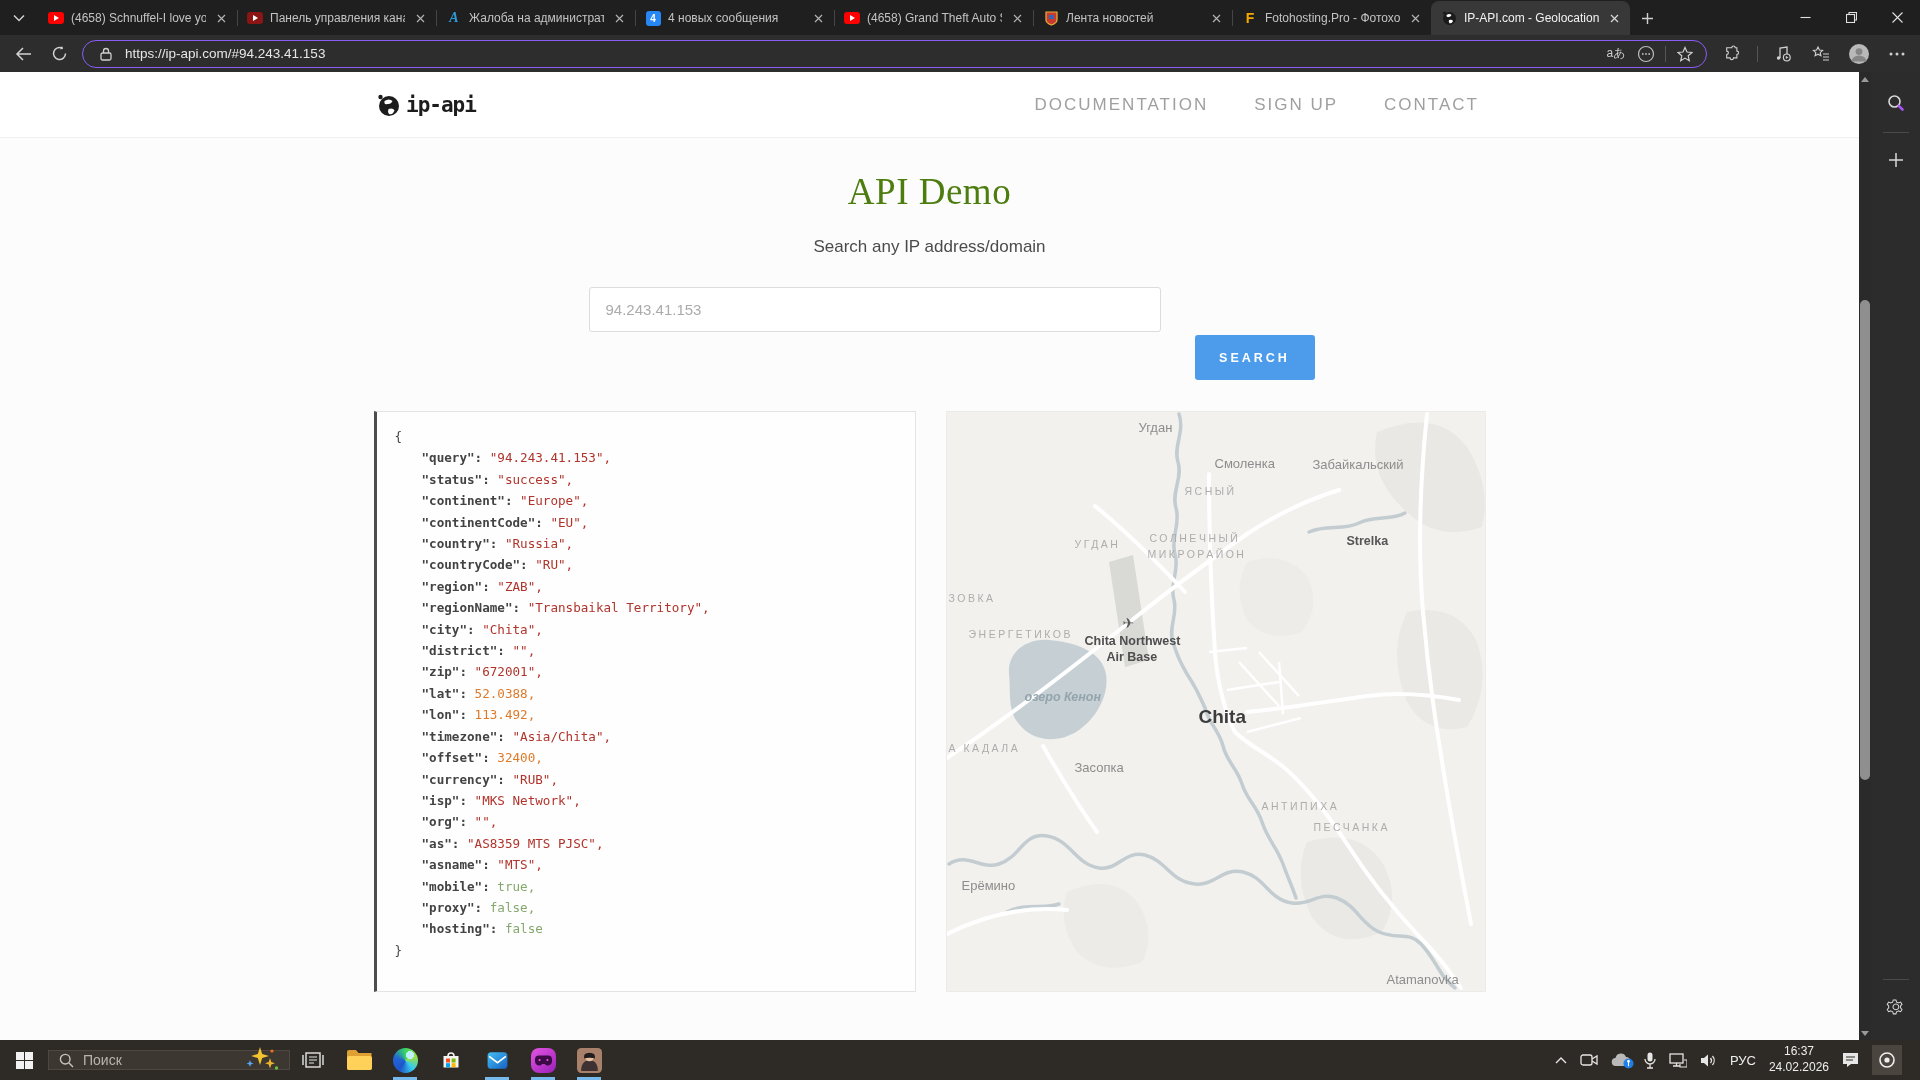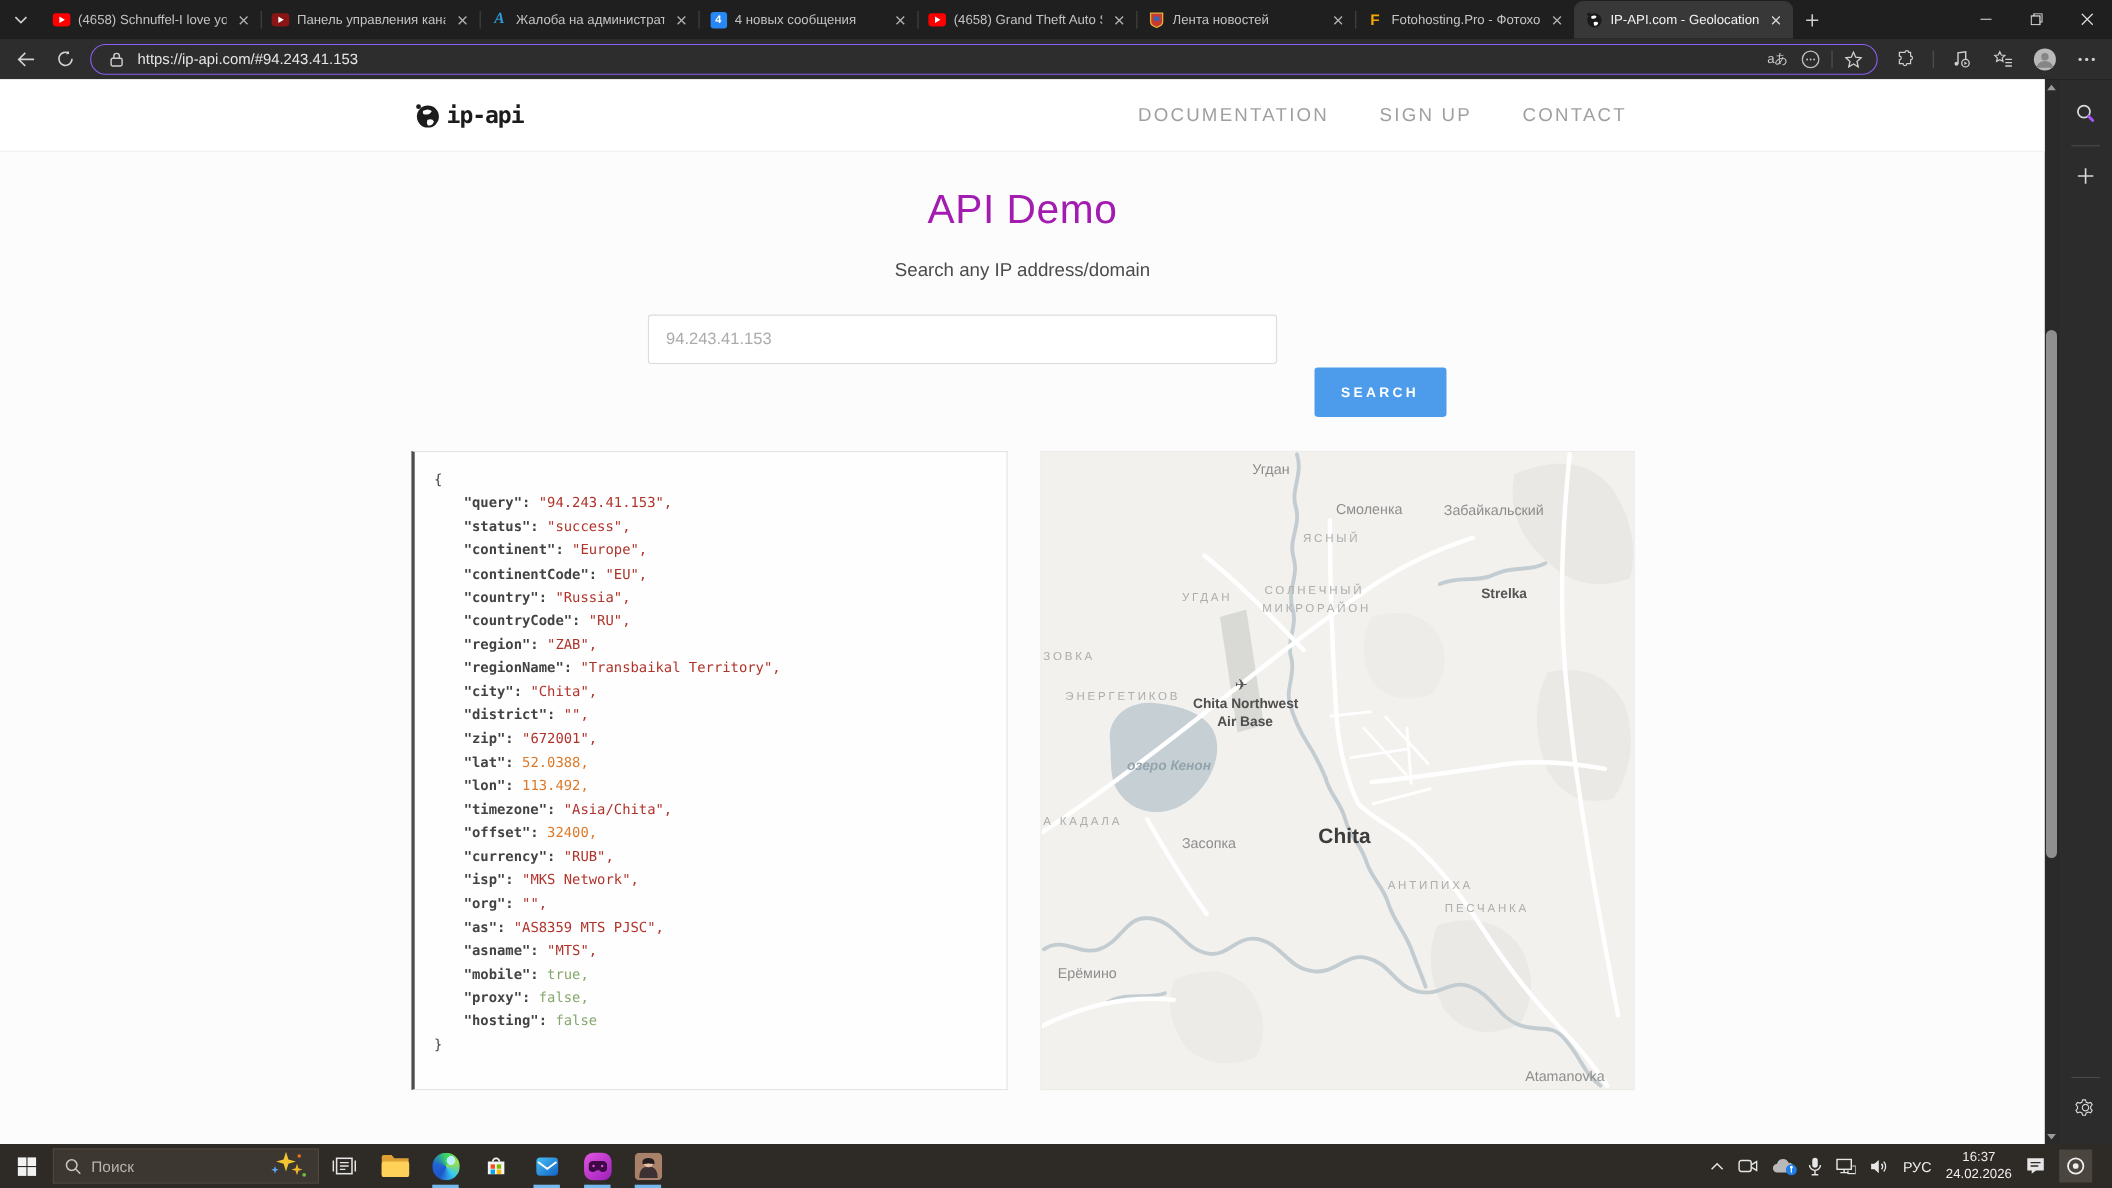--- a/index.html
+++ b/index.html
@@ -51,51 +51,51 @@
   .sb-ic { width: 34px; height: 34px; display: flex; align-items: center; justify-content: center; margin-bottom: 6px; }
   .sb-div { width: 26px; height: 1px; background: #4a4a4a; margin: 6px 0 10px; }
 
   
   .site-header { height: 66px; background: #fff; display: flex; align-items: center; padding: 0 380px 0 376px; border-bottom: 1px solid #f1f1f1; }
   .logo { display: flex; align-items: center; gap: 6px; font-family: "DejaVu Sans Mono", monospace; font-size: 21px; font-weight: bold; color: #1c1c1c; letter-spacing: -1px; }
   .site-nav { margin-left: auto; display: flex; gap: 46px; }
   .site-nav a { color: #9f9f9f; font-size: 17px; letter-spacing: 2px; text-decoration: none; }
 
   .hero { text-align: center; }
-  .hero h1 { margin-top: 32px; font-size: 37px; font-weight: 300; color: #a21caf; letter-spacing: 0.5px; }
+  .hero h1 { margin-top: 32px; font-size: 37px; font-weight: 300; color: #4d7c0f; letter-spacing: 0.5px; font-family: Liberation Serif, serif; }
   .hero .sub { margin-top: 24px; font-size: 17px; font-weight: 300; color: #4b4b4b; }
   .search-row { margin-top: 30px; display: flex; justify-content: center; gap: 34px; padding-left: 44px; }
   .search-input { width: 572px; height: 45px; border: 1px solid #dcdcdc; border-radius: 3px; background: #fff; padding: 0 16px; font-size: 15px; color: #ababab; outline: none; font-family: "Liberation Sans", sans-serif; }
   .search-btn { width: 120px; height: 45px; background: #4d9ceb; border: none; border-radius: 3px; color: #fff; font-size: 12.5px; font-weight: bold; letter-spacing: 3px; cursor: pointer; margin-top: 48px; }
 
   .panels { margin-top: 31px; display: flex; justify-content: center; gap: 30px; }
   .json-card { width: 542px; height: 581px; background: #fffefe; border: 1px solid #e4e4e4; border-left: 3px solid #4d4d4d; padding: 14px 18px; font-family: "DejaVu Sans Mono", monospace; font-size: 12.6px; line-height: 21.4px; overflow: hidden; }
   .json-card .entry { padding-left: 27px; white-space: pre; }
   .json-card .brace { color: #444; }
   .json-card .k { color: #434343; font-weight: bold; }
   .json-card .v.str { color: #b0342b; }
   .json-card .v.num { color: #dd7a29; }
   .json-card .v.bool { color: #85a86e; }
 
   
   .map { width: 540px; height: 581px; position: relative; overflow: hidden; background: #f2f1ee; border: 1px solid #ecebe8; }
   .map svg.base { position: absolute; left: 0; top: 0; }
   .ml { position: absolute; white-space: nowrap; }
   .m-town { color: #8d8d8d; font-size: 13px; }
   .m-area { color: #adadad; font-size: 10.5px; letter-spacing: 2.5px; }
-  .m-city { color: #3c3c3c; font-size: 19px; font-weight: bold; margin-top: 45px; }
+  .m-city { color: #3c3c3c; font-size: 19px; font-weight: bold; }
   .m-lake { color: #93a4ac; font-size: 12.5px; font-style: italic; font-weight: bold; }
   .m-poi { color: #4e4e4e; font-size: 12.5px; font-weight: bold; text-align: center; }
   .m-bold { color: #555; font-size: 12.5px; font-weight: bold; }
   .m-plane { color: #575757; font-size: 14px; }
 
   
   .taskbar { height: 40px; background: #2e2a25; display: flex; align-items: center; color: #e3e3e3; }
   .tb-start { width: 48px; height: 40px; display: flex; align-items: center; justify-content: center; }
-  .tb-search { width: 242px; height: 32px; background: #3c3731; border: 1px solid #4e4840; display: flex; align-items: center; gap: 9px; padding: 0 10px; color: #b9b5ae; font-size: 14px; }
+  .tb-search { width: 242px; height: 20px; background: #3c3731; border: 1px solid #4e4840; display: flex; align-items: center; gap: 9px; padding: 0 10px; color: #b9b5ae; font-size: 14px; }
   .tb-search .spark { margin-left: auto; }
   .tb-apps { display: flex; height: 40px; }
   .tb-app { width: 46px; height: 40px; display: flex; align-items: center; justify-content: center; position: relative; }
   .tb-app .indicator { position: absolute; bottom: 0; left: 11px; width: 24px; height: 3px; background: #76b9ed; }
   .ic-folder { width: 25px; height: 20px; position: relative; }
   .ic-folder .back { position: absolute; inset: 0; background: #dfa033; border-radius: 2px; clip-path: polygon(0 0, 38% 0, 48% 15%, 100% 15%, 100% 100%, 0 100%); }
   .ic-folder .front { position: absolute; left: 0; top: 6px; right: 0; bottom: 0; background: #ffd159; border-radius: 2px; }
   .ic-edge { width: 25px; height: 25px; border-radius: 50%; background: radial-gradient(circle at 68% 28%, #bdeffc 0 16%, rgba(0,0,0,0) 17%), conic-gradient(from 140deg, #35c9f2, #1e56c9, #2163d6, #35d465, #9adf45, #35c9f2); }
   .ic-game { width: 25px; height: 25px; border-radius: 8px; background: linear-gradient(140deg, #e255e2, #9c1fb8); display: flex; align-items: center; justify-content: center; }
   .tb-tray { margin-left: auto; display: flex; align-items: center; gap: 13px; padding-right: 18px; }

